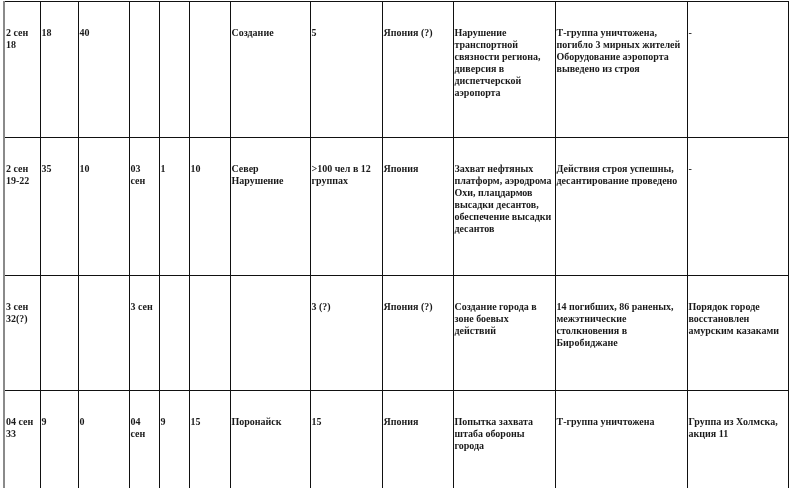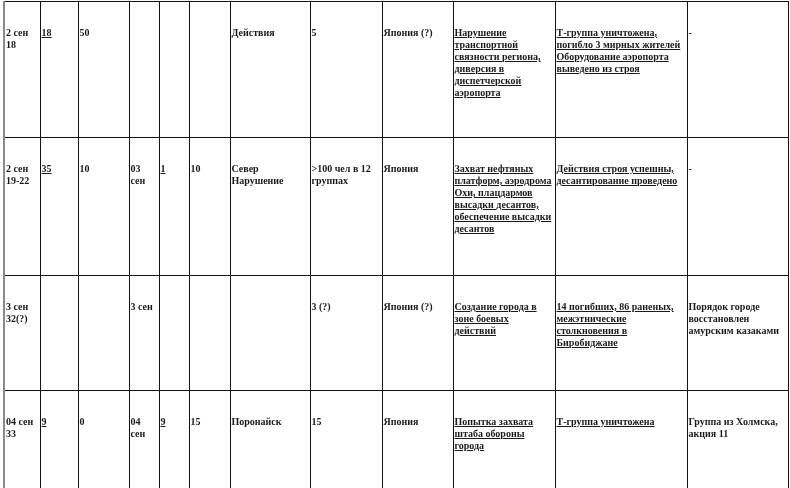--- a/index.html
+++ b/index.html
@@ -18,21 +18,21 @@
     color: #1a1a1a;
     line-height: 12px;
   }
   td {
     border: 1px solid #111111;
     vertical-align: top;
     padding: 25px 2px 0 1px;
     word-wrap: break-word;
     overflow: hidden;
   }
-  td.gray { border-left-color: #8a8a8a; text-decoration: underline; }
+  td.gray { border-left-color: #8a8a8a; }
   td.first { border-left: 2px solid #8a8a8a; }
   tr.r1 td { height: 110px; }
   tr.r2 td { height: 112px; }
   tr.r3 td { height: 89px; }
   tr.r4 td { height: 76px; }
 </style>
 </head>
 <body>
 
 <div class="doc">
@@ -48,25 +48,25 @@
     <col style="width:72px">
     <col style="width:71px">
     <col style="width:102px">
     <col style="width:132px">
     <col style="width:101px">
   </colgroup>
   <tbody>
     <tr class="r1">
       <td class="first">2 сен 18</td>
       <td class="gray">18</td>
-      <td>50</td>
+      <td>40</td>
       <td></td>
       <td class="gray"></td>
       <td></td>
-      <td>Действия</td>
+      <td>Создание</td>
       <td>5</td>
       <td>Япония (?)</td>
       <td class="gray">Нарушение транспортной связности региона, диверсия в диспетчерской аэропорта</td>
       <td class="gray">Т-группа уничтожена, погибло 3 мирных жителей Оборудование аэропорта выведено из строя</td>
       <td>-</td>
     </tr>
     <tr class="r2">
       <td class="first">2 сен 19-22</td>
       <td class="gray">35</td>
       <td>10</td>

